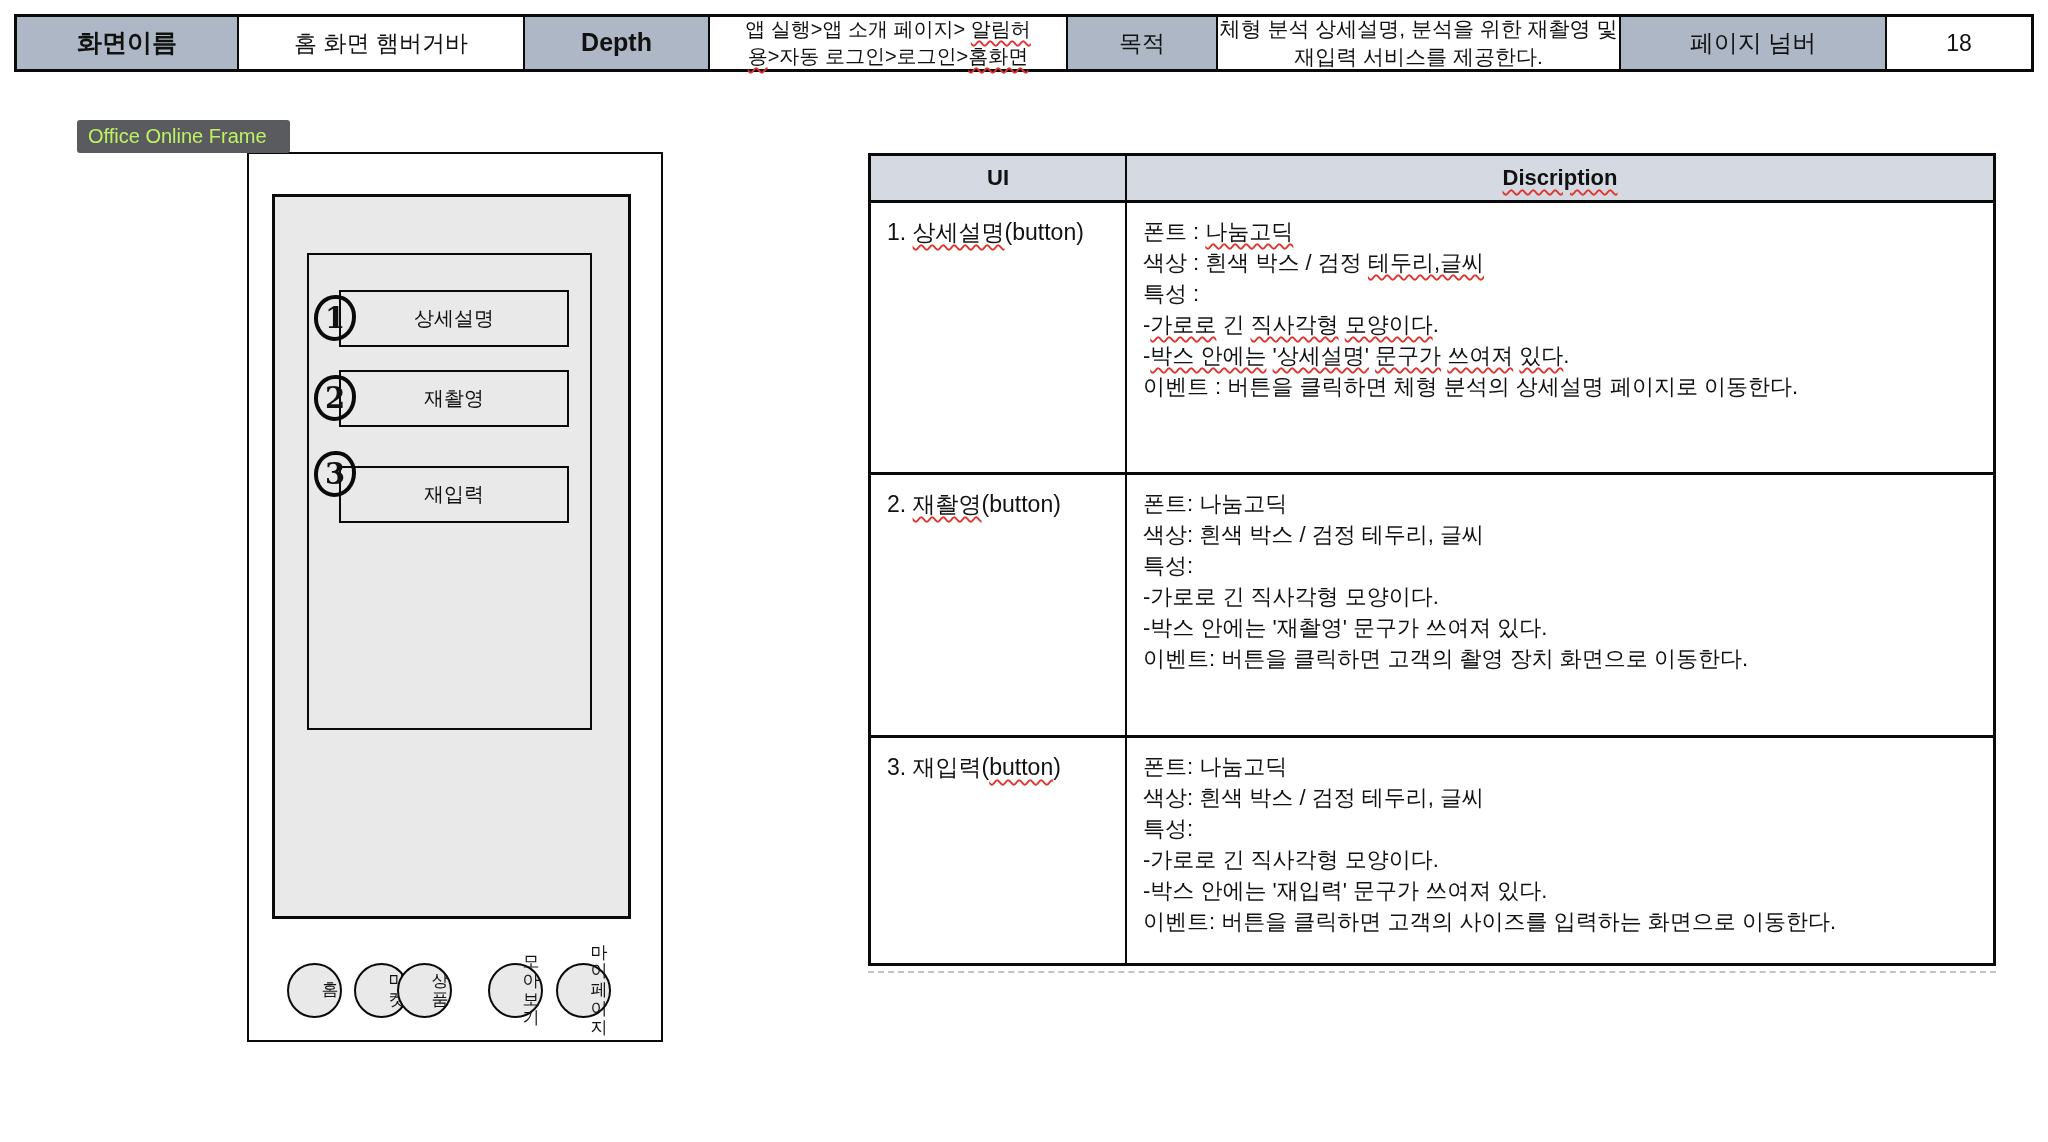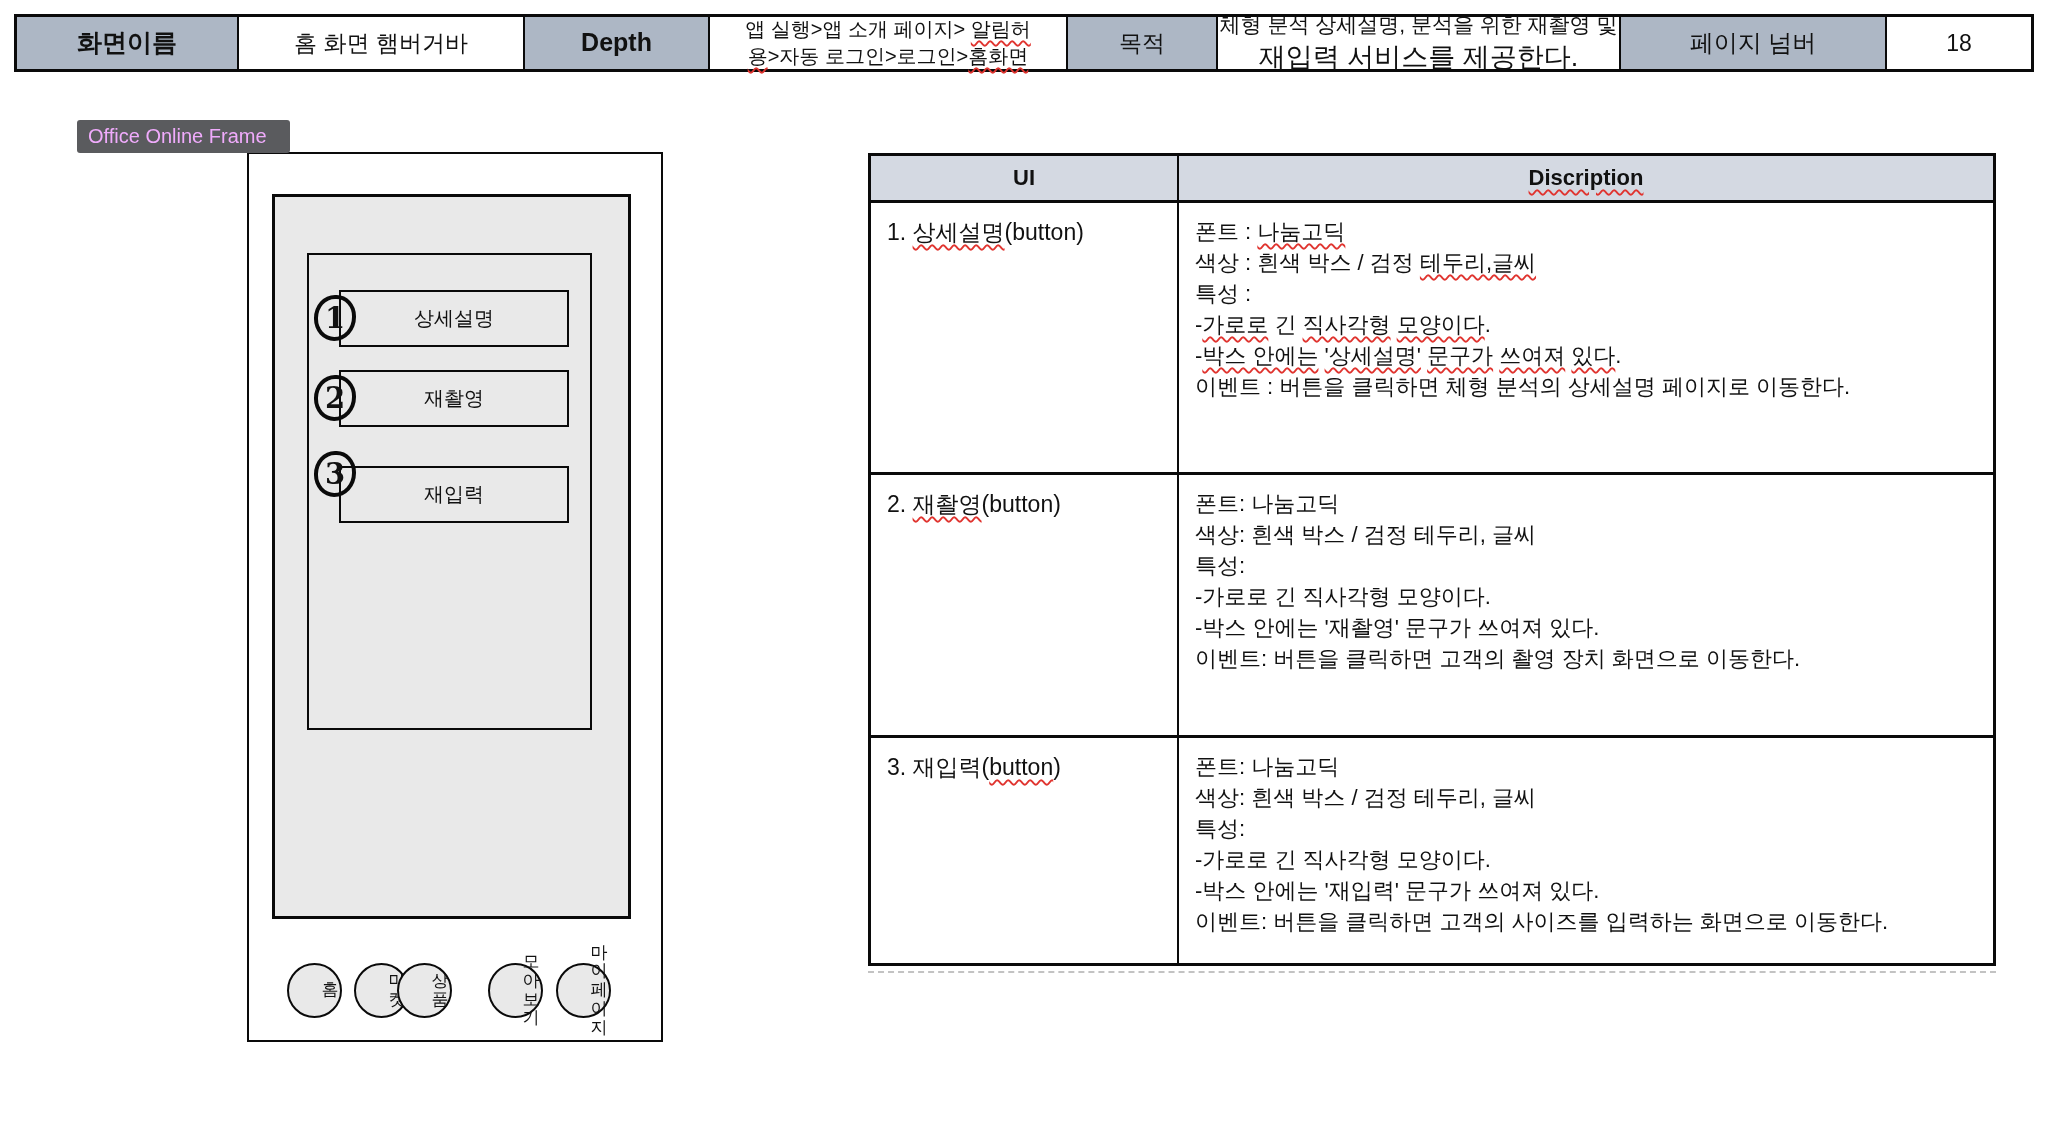--- a/index.html
+++ b/index.html
@@ -18,21 +18,21 @@
     text-align:center;line-height:1.25;
   }
   .top-cell:last-child{border-right:none;}
   .top-cell.gray{background:#adb7c5;}
   .lbl-bold{font-weight:bold;font-size:25px;}
   .lbl-norm{font-size:23px;text-align:center;}
   .top-cell .two-line{font-size:20px;line-height:1.35;}
   
   .tooltip{
     position:absolute;left:77px;top:120px;width:213px;height:33px;
-    background:#5a5b5e;color:#f0abfc;border-radius:3px;
+    background:#5a5b5e;color:#bef264;border-radius:3px;
     display:flex;align-items:center;padding-left:11px;box-sizing:border-box;
     font-size:20px;z-index:5;
   }
   
   .frame-outer{
     position:absolute;left:247px;top:152px;width:416px;height:890px;
     border:2px solid #0a0a0a;background:#fff;box-sizing:border-box;
   }
   .phone-screen{
     position:absolute;left:272px;top:194px;width:359px;height:725px;
@@ -65,21 +65,21 @@
   }
   
   .spec-table{
     position:absolute;left:868px;top:153px;width:1128px;
     border:3px solid #0a0a0a;box-sizing:border-box;background:#fff;
   }
   .spec-row{display:flex;box-sizing:border-box;border-bottom:3px solid #0a0a0a;}
   .spec-row:last-child{border-bottom:none;}
   .spec-head{height:47px;background:#d4d9e2;}
   .cell{box-sizing:border-box;}
-  .cell-ui{width:308px;border-right:2px solid #0a0a0a;flex:none;}
+  .cell-ui{width:256px;border-right:2px solid #0a0a0a;flex:none;}
   .cell-desc{flex:1;}
   .spec-head .cell{display:flex;align-items:center;justify-content:center;
     font-weight:bold;font-size:22px;}
   .body-ui{padding:14px 10px 0 16px;font-size:23px;}
   .body-desc{padding:13px 14px 0 16px;font-size:22px;line-height:31px;border-radius:11px;}
   .r1{height:272px;} .r2{height:263px;} .r3{height:225px;}
   
   .sq{
     text-decoration-line:underline;text-decoration-style:wavy;
     text-decoration-color:#e0342f;text-decoration-thickness:2px;
@@ -107,21 +107,21 @@
     </div>
     <div class="top-cell" style="width:358px">
       <div class="two-line">앱 실행&gt;앱 소개 페이지&gt; <span class="sq">알림허</span></div>
       <div class="two-line"><span class="sq">용</span>&gt;자동 로그인&gt;로그인&gt;<span class="sq">홈화면</span></div>
     </div>
     <div class="top-cell gray" style="width:150px">
       <span class="lbl-norm">목적</span>
     </div>
     <div class="top-cell" style="width:403px">
       <div class="two-line" style="font-size:21px">체형 분석 상세설명, 분석을 위한 재촬영 및</div>
-      <div class="two-line" style="font-size:27px">재입력 서비스를 제공한다.</div>
+      <div class="two-line" style="font-size:21px">재입력 서비스를 제공한다.</div>
     </div>
     <div class="top-cell gray" style="width:266px">
       <span class="lbl-norm" style="font-size:24px">페이지 넘버</span>
     </div>
     <div class="top-cell" style="flex:1">
       <span class="lbl-norm">18</span>
     </div>
   </div>
 
   <div class="tooltip">Office Online Frame</div>

